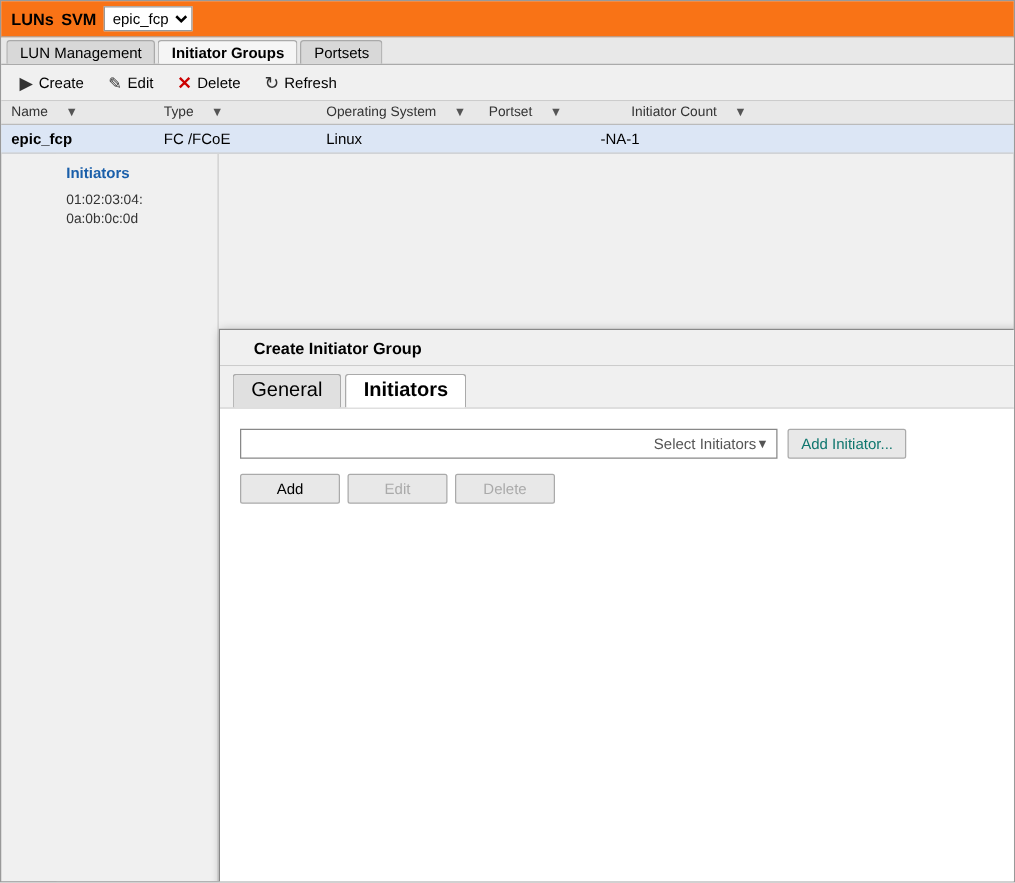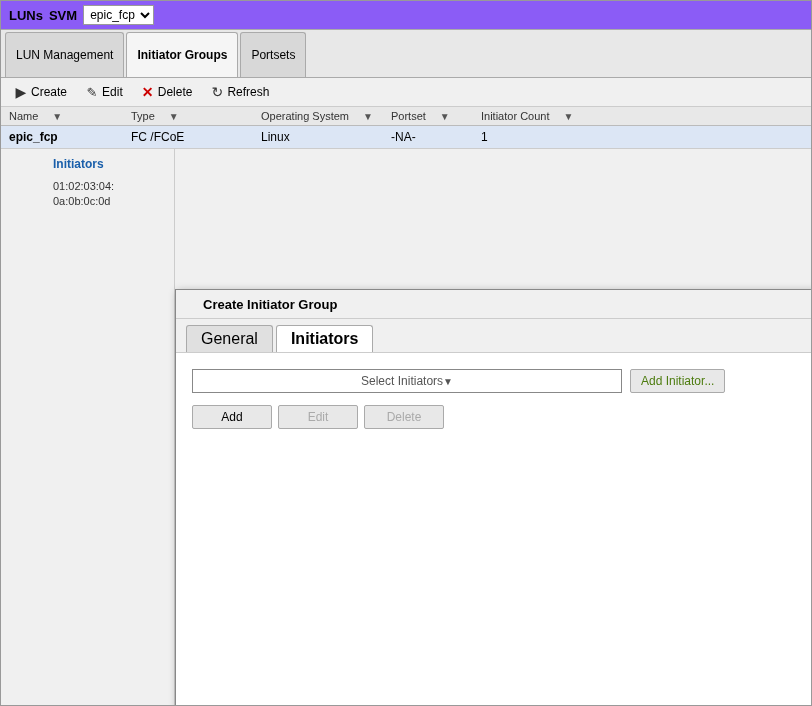--- a/index.html
+++ b/index.html
@@ -16,21 +16,21 @@
       width: 812px;
       height: 706px;
       background: #f0f0f0;
       border: 1px solid #999;
       display: flex;
       flex-direction: column;
     }
 
     
     .title-bar {
-      background: #8b5cf6;
+      background: #f97316;
       border-bottom: 1px solid #aaa;
       padding: 4px 8px;
       display: flex;
       align-items: center;
       gap: 6px;
     }
     .title-bar-text {
       font-weight: bold;
       font-size: 13px;
     }
@@ -43,21 +43,21 @@
 
     
     .nav-tabs {
       display: flex;
       align-items: center;
       padding: 2px 4px 0 4px;
       background: #e8e8e8;
       border-bottom: 1px solid #aaa;
     }
     .nav-tab {
-      padding: 15px 10px;
+      padding: 2px 10px;
       border: 1px solid #aaa;
       border-bottom: none;
       background: #d8d8d8;
       cursor: pointer;
       font-size: 12px;
       margin-right: 2px;
       border-radius: 3px 3px 0 0;
     }
     .nav-tab.active {
       background: #f5f5f5;
@@ -101,21 +101,21 @@
       display: flex;
       background: #e8e8e8;
       border-bottom: 1px solid #bbb;
       padding: 3px 0;
       font-size: 11px;
       color: #333;
     }
     .col-name { width: 130px; padding-left: 8px; }
     .col-type { width: 130px; }
     .col-os { width: 130px; }
-    .col-portset { width: 90px; }
+    .col-portset { width: 114px; text-align: right; }
     .col-count { width: 110px; }
     .col-filter {
       display: inline-flex;
       align-items: center;
       gap: 14px;
     }
     .filter-icon {
       color: #555;
       font-size: 10px;
     }
@@ -232,33 +232,33 @@
     }
     .initiators-select {
       width: 430px;
       padding: 4px 6px;
       border: 1px solid #888;
       background: white;
       font-size: 12px;
       color: #555;
       display: flex;
       align-items: center;
-      justify-content: center;
+      justify-content: flex-end;
       cursor: pointer;
     }
     .select-dropdown-icon {
       font-size: 10px;
     }
     .add-initiator-btn {
       padding: 4px 10px;
       border: 1px solid #aaa;
       background: #e8e8e8;
       font-size: 12px;
       cursor: pointer;
-      color: #4d7c0f;
+      color: #0f766e;
       border-radius: 2px;
     }
 
     
     .wwpn-table-container {
       display: flex;
       gap: 10px;
     }
     .wwpn-table {
       flex: 1;

